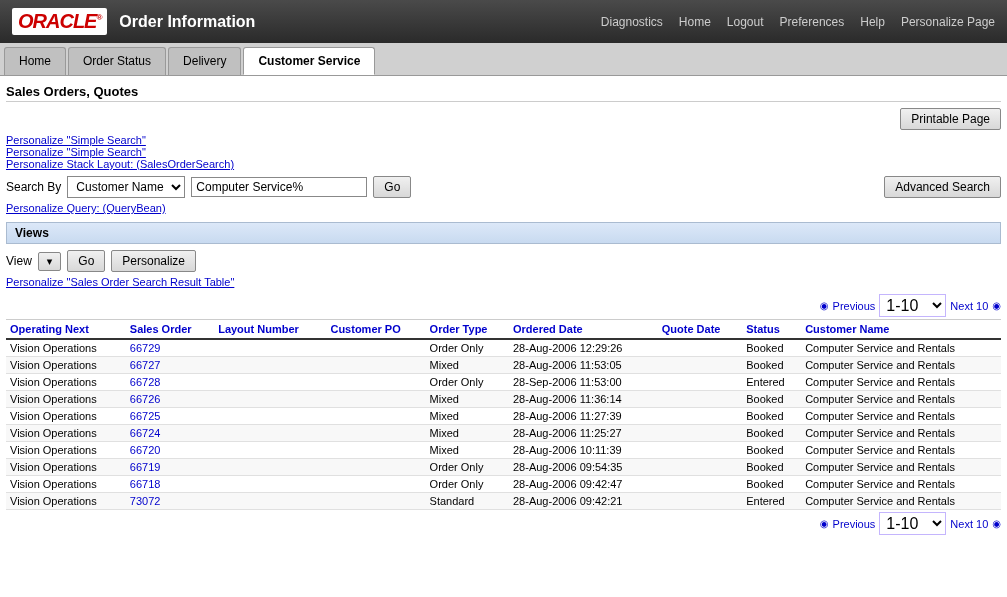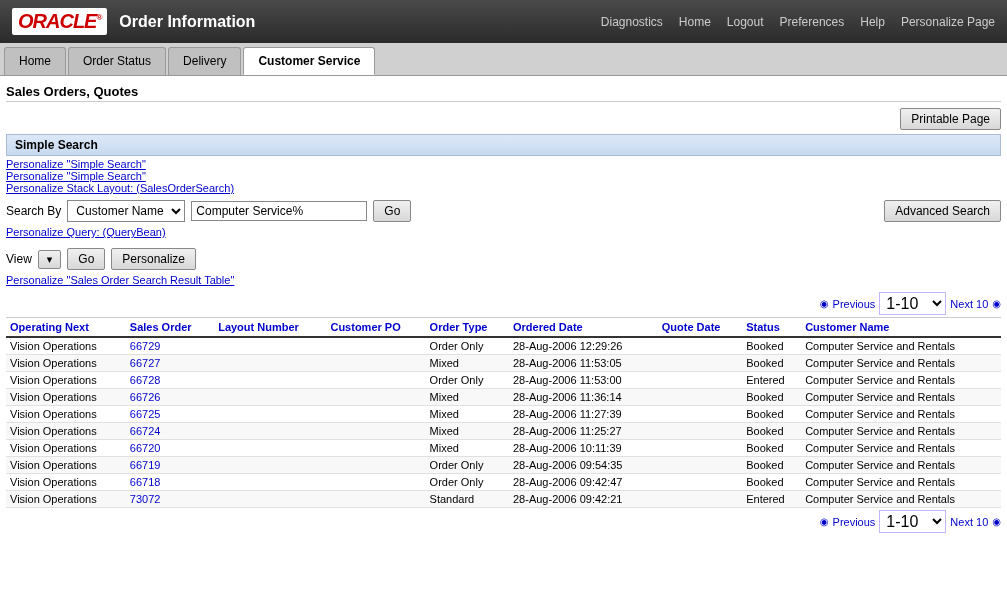--- a/index.html
+++ b/index.html
@@ -154,21 +154,20 @@
 </div>
 
 <div id="main">
 
   <div id="section-title">Sales Orders, Quotes</div>
 
   <div id="printable-bar">
     <button class="btn">Printable Page</button>
   </div>
 
-  <div id="simple-search-header">Simple Search</div>
 
   <a class="personalize-link">Personalize "Simple Search"</a>
   <a class="personalize-link">Personalize "Simple Search"</a>
   <a class="personalize-link">Personalize Stack Layout: (SalesOrderSearch)</a>
 
   <div id="search-row">
     <div id="search-left">
       <label id="search-by-label">Search By</label>
       <select class="search-select">
         <option>Customer Name</option>
@@ -181,20 +180,21 @@
     <div>
       <button class="btn">Advanced Search</button>
     </div>
   </div>
 
   <div id="query-personalize">
     <a class="personalize-link">Personalize Query: (QueryBean)</a>
   </div>
 
   <div id="views-section">
+    <div id="views-header">Views</div>
     <div id="views-row">
       <span>View</span>
       <button class="view-dropdown-btn">▾</button>
       <button class="btn">Go</button>
       <button class="btn">Personalize</button>
     </div>
     <a class="personalize-link">Personalize "Sales Order Search Result Table"</a>
   </div>
 
   <div id="table-section">
@@ -247,21 +247,21 @@
       <td></td>
       <td>Booked</td>
       <td>Computer Service and Rentals</td>
     </tr>
           <tr>
       <td>Vision Operations</td>
       <td><a href="#">66728</a></td>
       <td></td>
       <td></td>
       <td>Order Only</td>
-      <td>28-Aug-2006 11:53:00</td>
+      <td>28-Sep-2006 11:53:00</td>
       <td></td>
       <td>Entered</td>
       <td>Computer Service and Rentals</td>
     </tr>
           <tr>
       <td>Vision Operations</td>
       <td><a href="#">66726</a></td>
       <td></td>
       <td></td>
       <td>Mixed</td>

